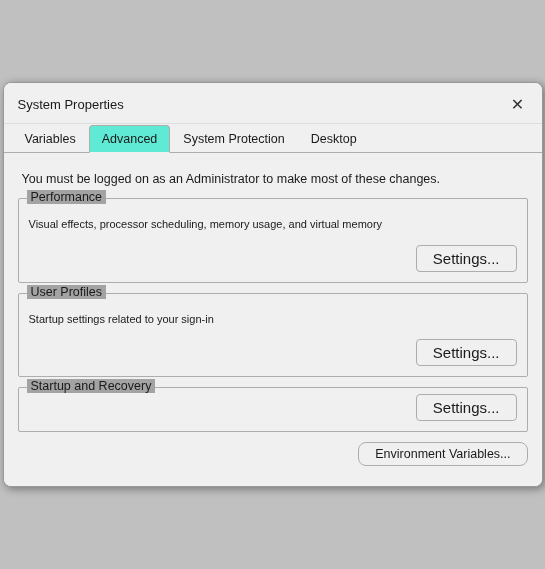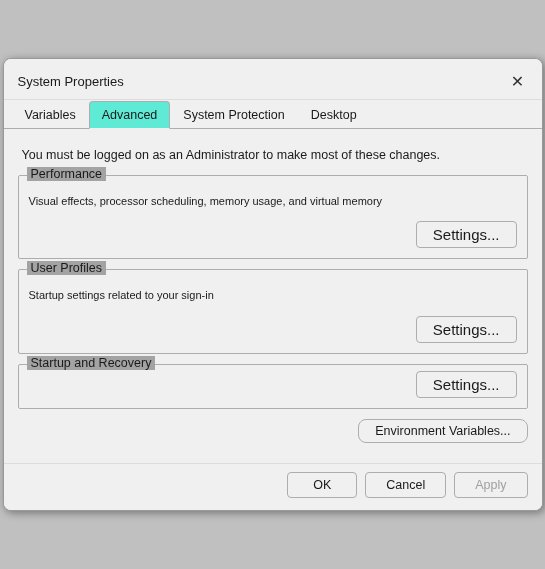--- a/index.html
+++ b/index.html
@@ -228,18 +228,13 @@
       <div class="section-footer">
         <button class="settings-btn">Settings...</button>
       </div>
     </div>
 
     <div class="env-btn-row">
       <button class="env-btn">Environment Variables...</button>
     </div>
   </div>
 
-  <div class="dialog-footer">
-    <button class="footer-btn">OK</button>
-    <button class="footer-btn">Cancel</button>
-    <button class="footer-btn disabled">Apply</button>
-  </div>
 </div>
 
 </body></html>

